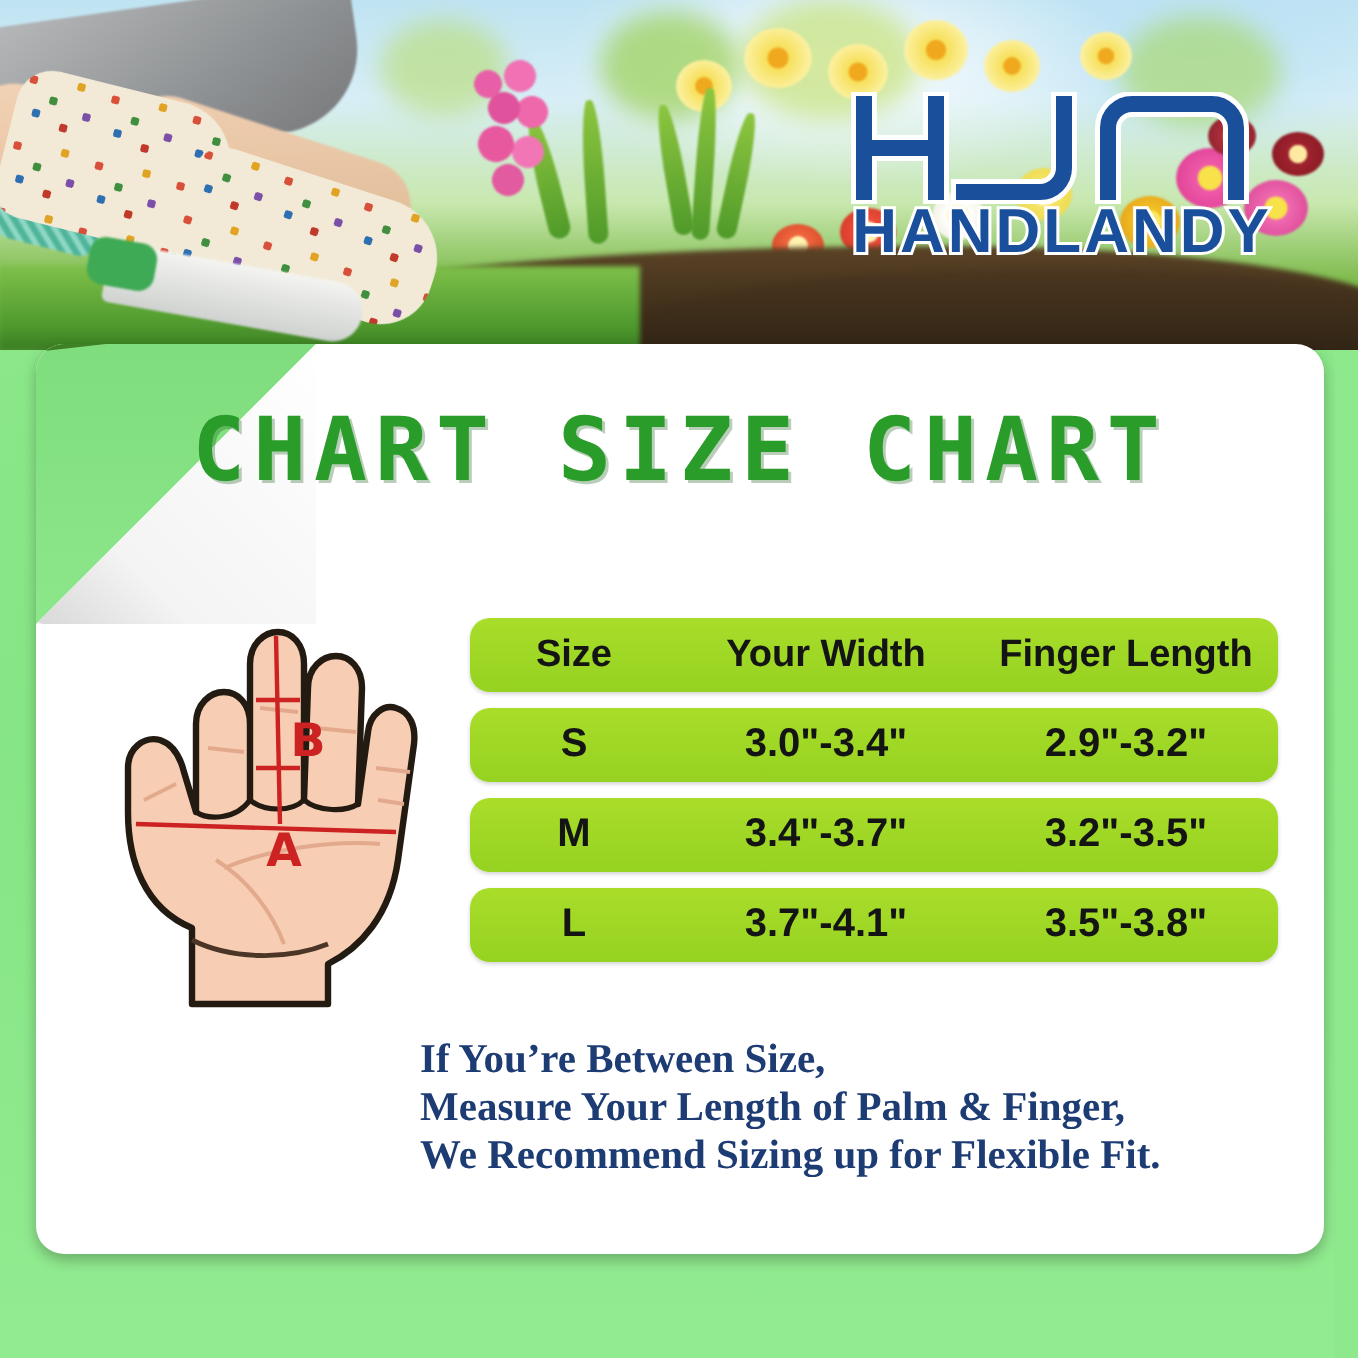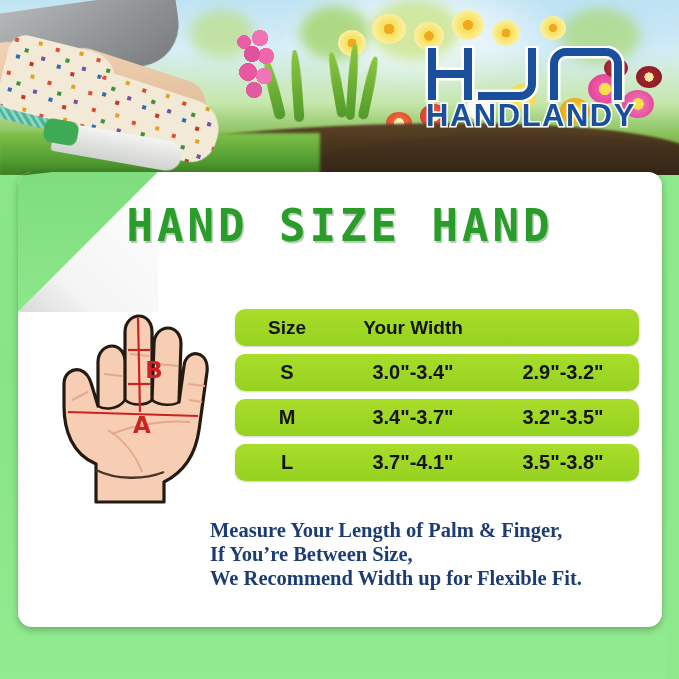--- a/index.html
+++ b/index.html
@@ -363,21 +363,21 @@
     </div>
   </div>
 
   <div class="card"></div>
   <div class="fold-shadowed">
     <div class="fold-bg"></div>
     <div class="fold-photo"></div>
   </div>
   <div class="fold-paper"></div>
 
-  <div class="title">HAND SIZE HAND</div>
+  <div class="title">CHART SIZE CHART</div>
 
   <svg class="hand" viewBox="0 0 186 222">
 
     <g>
       <path d="M58 214 L58 176 C34 166 26 142 26 118 L26 96
                C26 86 34 80 42 82 C48 84 52 90 54 98 L60 118
                L60 74 C60 64 67 58 74 58 C81 58 87 64 87 74 L87 112
                L87 44 C87 34 94 28 101 28 C108 28 114 34 114 44 L114 112
                L116 56 C116 46 123 40 130 40 C137 40 143 46 143 56 L141 114
                L146 78 C147 69 154 64 160 66 C167 68 170 75 169 84
@@ -408,37 +408,38 @@
       <line x1="90" y1="96" x2="112" y2="96"></line>
     </g>
     <text x="104" y="145" font-family="DejaVu Sans, sans-serif" font-size="23" font-weight="700" fill="#cc2222" text-anchor="middle">A</text>
     <text x="116" y="90" font-family="DejaVu Sans, sans-serif" font-size="23" font-weight="700" fill="#cc2222" text-anchor="middle">B</text>
   </svg>
 
   <div class="size-table">
     <div class="trow header">
       <div class="cell c-size">Size</div>
       <div class="cell c-palm">Your Width</div>
+      <div class="cell c-finger">Finger Length</div>
     </div>
     <div class="trow">
       <div class="cell c-size">S</div>
       <div class="cell c-palm">3.0"-3.4"</div>
       <div class="cell c-finger">2.9"-3.2"</div>
     </div>
     <div class="trow">
       <div class="cell c-size">M</div>
       <div class="cell c-palm">3.4"-3.7"</div>
       <div class="cell c-finger">3.2"-3.5"</div>
     </div>
     <div class="trow">
       <div class="cell c-size">L</div>
       <div class="cell c-palm">3.7"-4.1"</div>
       <div class="cell c-finger">3.5"-3.8"</div>
     </div>
   </div>
 
   <div class="note">
+    <div>If You’re Between Size,</div>
     <div>Measure Your Length of Palm &amp; Finger,</div>
-    <div>If You’re Between Size,</div>
-    <div>We Recommend Width up for Flexible Fit.</div>
+    <div>We Recommend Sizing up for Flexible Fit.</div>
   </div>
 
 </div>
 
 </body></html>

